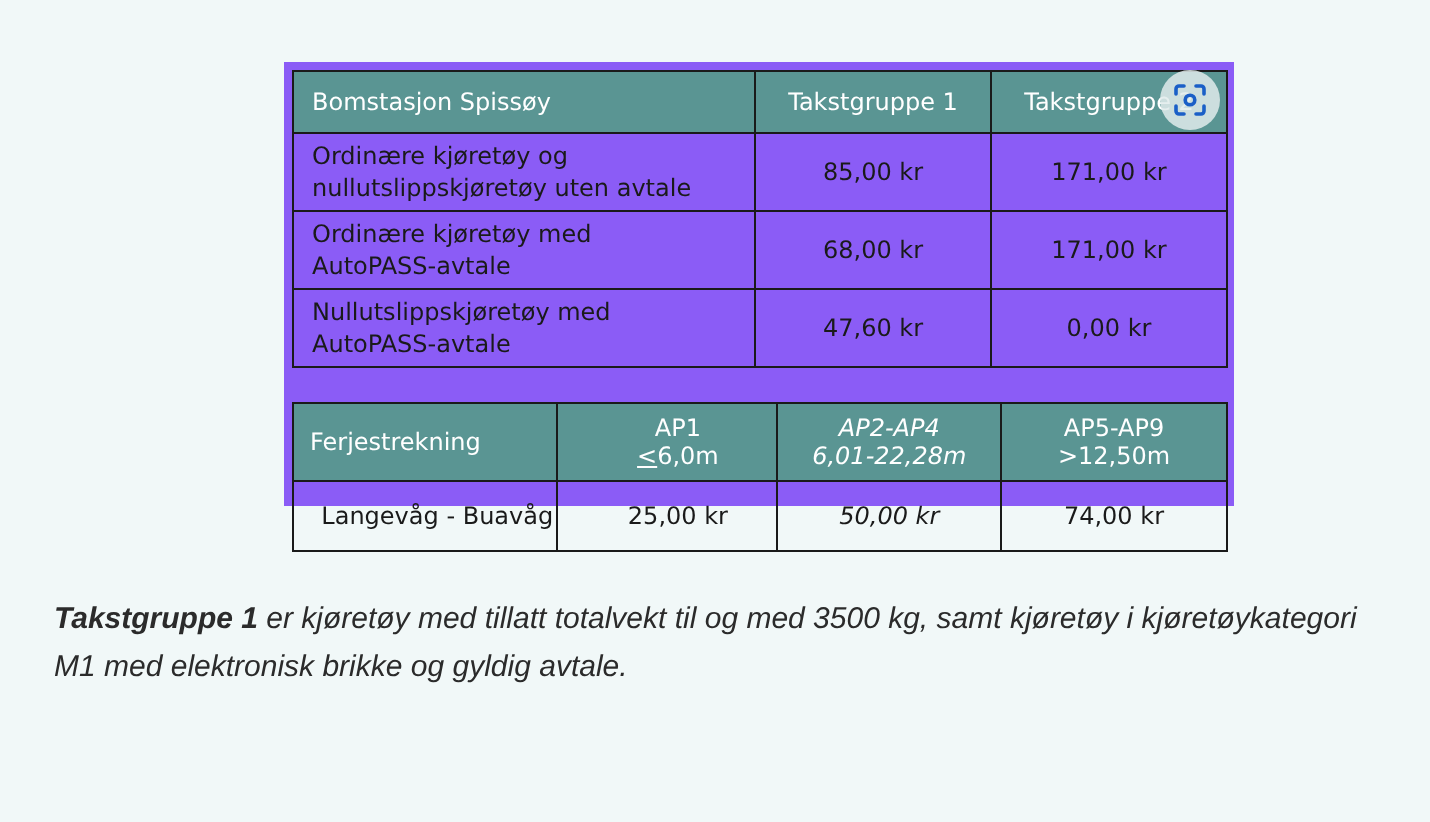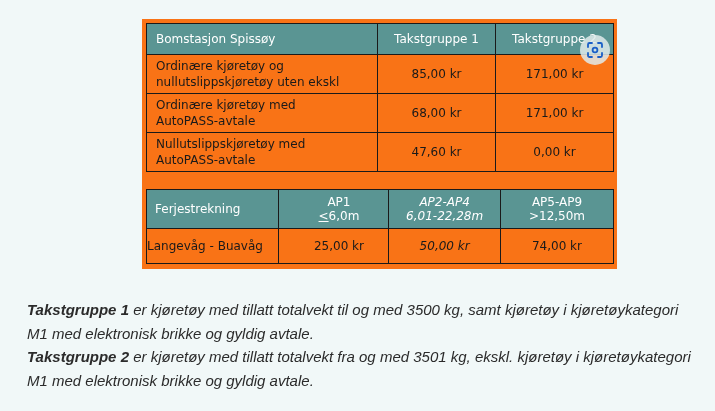--- a/index.html
+++ b/index.html
@@ -3,39 +3,39 @@
 <meta charset="utf-8">
 <style>
   html, body { margin:0; padding:0; }
   body {
     width:715px; height:411px; overflow:hidden;
     background:#f1f8f8;
     font-family:"DejaVu Sans", sans-serif;
     position:relative;
   }
   .img-block {
-    position:absolute; left:142px; top:19px; width:475px; height:250px;
-    background:#f97316;
+    position:absolute; left:142px; top:31px; width:475px; height:222px;
+    background:#8b5cf6;
   }
   table { border-collapse:collapse; position:absolute; }
   td, th { border:1px solid #1a1a1a; font-size:12px; color:#1a1a1a; }
   th { background:#5a9593; color:#ffffff; font-weight:normal; }
   #t1 { left:4px; top:4px; width:468px; }
   #t1 th { height:28px; }
   #t1 td { height:36px; }
   #t1 .c0 { width:225px; text-align:left; padding-left:9px; }
   #t1 .c1 { width:117px; text-align:center; }
   #t1 .c2 { width:117px; text-align:center; }
   #t1 td.c0 { line-height:16px; }
   #t2 { left:4px; top:170px; width:468px; }
   #t2 th { height:36px; line-height:14px; }
   #t2 td { height:32px; }
   #t2 .f0 { width:127px; text-align:left; padding-left:8px; }
   #t2 th.f0 { text-align:left;margin-left:44px; }
-  #t2 td.f0 { text-align:left; padding-left:0; }
+  #t2 td.f0 { text-align:right; padding-left:0; }
   #t2 .f1 { width:105px; text-align:center;padding-left:12px; }
   #t2 .f2 { width:118px; text-align:center;font-style:italic; }
   #t2 .f3 { width:118px; text-align:center; }
   .u { text-decoration:underline; }
   .lens {
     position:absolute; left:580px; top:35px; width:30px; height:30px; border-radius:50%;
     background:rgba(225,235,235,0.85); display:flex; align-items:center; justify-content:center;
   }
   .notes {
     position:absolute; left:27px; top:298px; width:670px;
@@ -49,21 +49,21 @@
 
 <div class="img-block">
   <table id="t1">
     <tbody>
         <tr>
       <th class="c0" style="text-align:left">Bomstasjon Spissøy</th>
       <th class="c1">Takstgruppe 1</th>
       <th class="c2">Takstgruppe 2</th>
     </tr>
     <tr>
-      <td class="c0"><span>Ordinære kjøretøy og</span><br><span>nullutslippskjøretøy uten ekskl</span></td>
+      <td class="c0"><span>Ordinære kjøretøy og</span><br><span>nullutslippskjøretøy uten avtale</span></td>
       <td class="c1">85,00 kr</td>
       <td class="c2">171,00 kr</td>
     </tr>
     <tr>
       <td class="c0"><span>Ordinære kjøretøy med</span><br><span>AutoPASS-avtale</span></td>
       <td class="c1">68,00 kr</td>
       <td class="c2">171,00 kr</td>
     </tr>
     <tr>
       <td class="c0"><span>Nullutslippskjøretøy med</span><br><span>AutoPASS-avtale</span></td>
@@ -93,14 +93,13 @@
 
 <div class="lens">
   <svg width="18" height="18" viewBox="0 0 18 18">
     <path d="M2 6V3.5A1.5 1.5 0 0 1 3.5 2H6 M12 2h2.5A1.5 1.5 0 0 1 16 3.5V6 M16 12v2.5a1.5 1.5 0 0 1-1.5 1.5H12 M6 16H3.5A1.5 1.5 0 0 1 2 14.5V12" fill="none" stroke="#1a5fc7" stroke-width="1.8" stroke-linecap="round"></path>
     <circle cx="9" cy="9" r="2.4" fill="none" stroke="#1a5fc7" stroke-width="1.8"></circle>
   </svg>
 </div>
 
 <div class="notes">
   <div><b>Takstgruppe 1</b><span> er kjøretøy med tillatt totalvekt til og med 3500 kg, samt kjøretøy i kjøretøykategori M1 med elektronisk brikke og gyldig avtale.</span></div>
-  <div><b>Takstgruppe 2</b><span> er kjøretøy med tillatt totalvekt fra og med 3501 kg, ekskl. kjøretøy i kjøretøykategori M1 med elektronisk brikke og gyldig avtale.</span></div>
 </div>
 
 </body></html>

